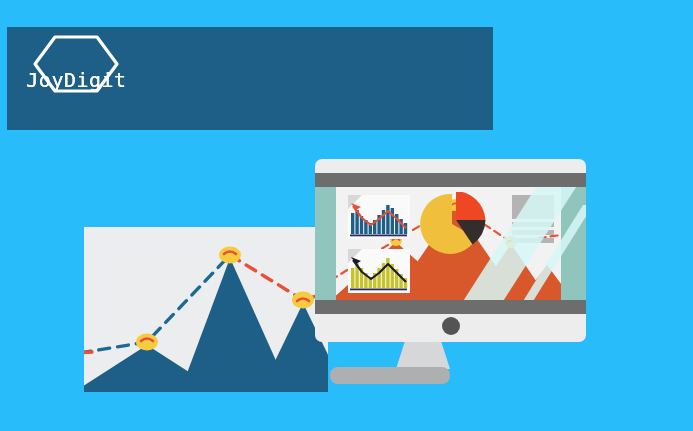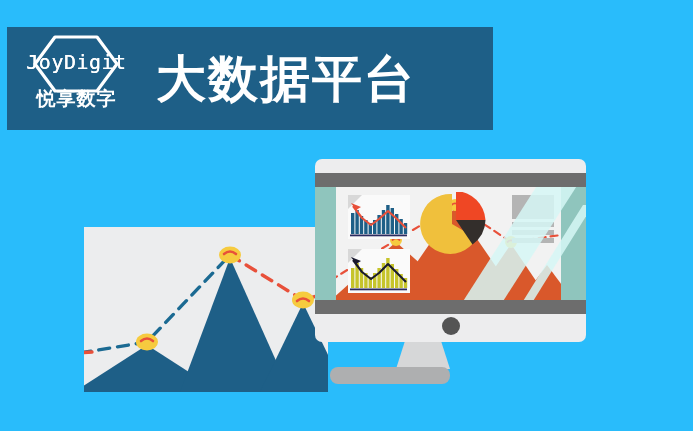--- a/index.html
+++ b/index.html
@@ -85,24 +85,22 @@
 
 <div id="stage">
 
   <div class="banner">
 
     <div class="logo-wrap">
       <svg class="hex" viewBox="0 0 86 58">
         <polygon points="22,2 64,2 84,29 64,56 22,56 2,29" fill="none" stroke="#ffffff" stroke-width="3.2" stroke-linejoin="round"></polygon>
       </svg>
       <div class="logo-latin">JoyDigit</div>
-      <div class="logo-cn">悦享数字</div>
     </div>
 
-    <div class="banner-title">大数据平台</div>
   </div>
 
   <div class="left-panel">
     <svg width="244" height="165" viewBox="0 0 244 165">
 
       <polygon points="-10,165 63,118 136,165" fill="#1e5f87"></polygon>
       <polygon points="96,165 146,31 206,165" fill="#1e5f87"></polygon>
       <polygon points="176,165 219,76 262,165" fill="#1e5f87"></polygon>
 
       <polyline points="-4,126 63,115 146,28" fill="none" stroke="#1b6a92" stroke-width="3.4" stroke-dasharray="11 8" stroke-linecap="round"></polyline>

